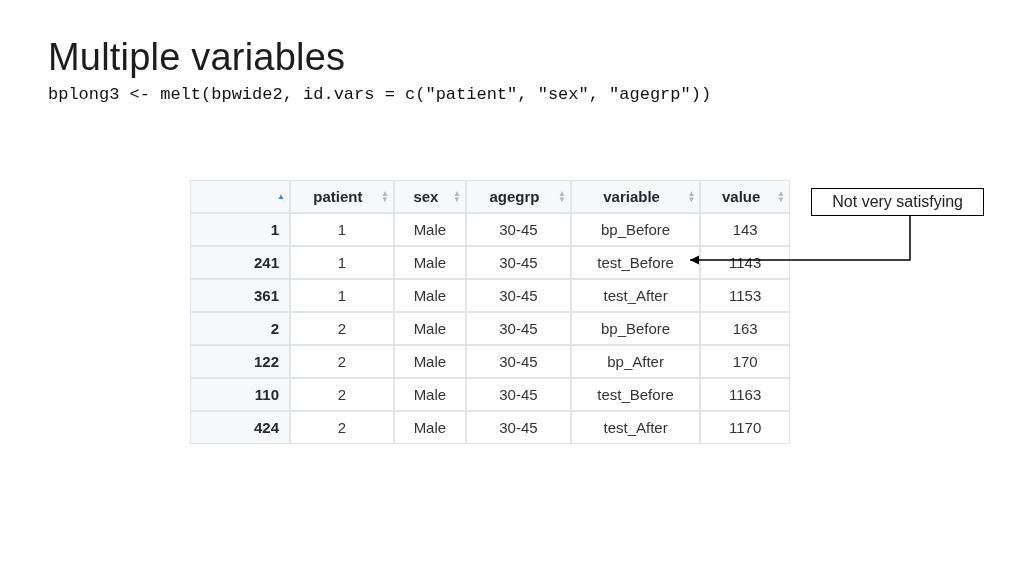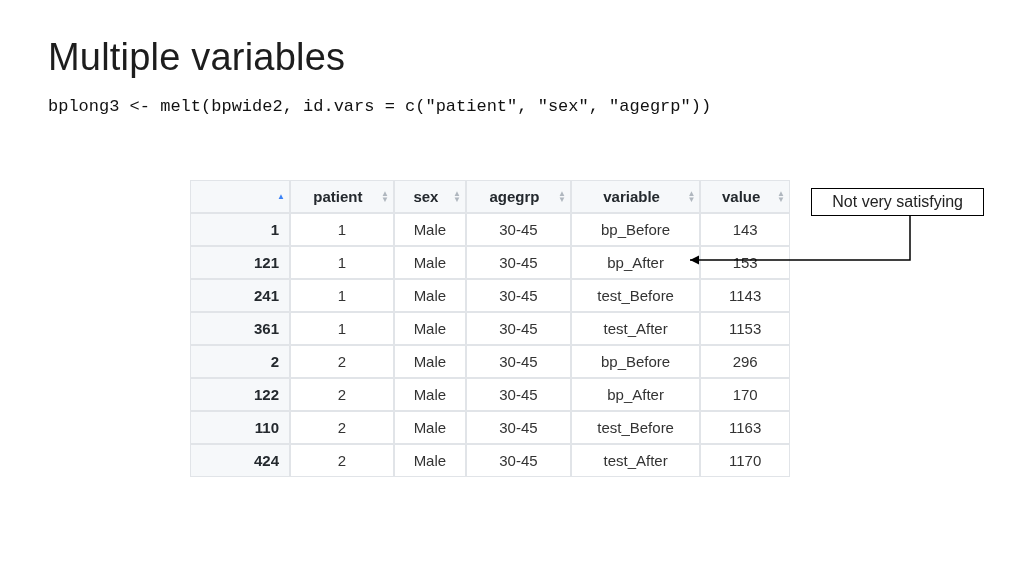--- a/index.html
+++ b/index.html
@@ -16,21 +16,21 @@
     position: relative;
     width: 1024px;
     height: 576px;
     box-sizing: border-box;
     padding: 36px 48px 0 48px;
   }
   h1.title {
     font-family: "Segoe UI Light", "Segoe UI", Arial, sans-serif;
     font-weight: 400;
     font-size: 38px;
-    margin: 0 0 18px 0;
+    margin: 0 0 6px 0;
     letter-spacing: 0.2px;
     color: #1d1d1d;
   }
   pre.code {
     margin: 0 0 14px 0;
     font-family: Consolas, "Courier New", monospace;
     font-size: 17px;
     white-space: pre;
     color: #111;
   }
@@ -161,28 +161,20 @@
 
         <tr>
           <th>1</th>
           <td>1</td>
           <td>Male</td>
           <td>30-45</td>
           <td>bp_Before</td>
           <td>143</td>
         </tr>
         <tr>
-          <th>121</th>
-          <td>1</td>
-          <td>Male</td>
-          <td>30-45</td>
-          <td>bp_After</td>
-          <td>153</td>
-        </tr>
-        <tr>
           <th>241</th>
           <td>1</td>
           <td>Male</td>
           <td>30-45</td>
           <td>test_Before</td>
           <td>1143</td>
         </tr>
         <tr>
           <th>361</th>
           <td>1</td>
@@ -190,21 +182,21 @@
           <td>30-45</td>
           <td>test_After</td>
           <td>1153</td>
         </tr>
         <tr>
           <th>2</th>
           <td>2</td>
           <td>Male</td>
           <td>30-45</td>
           <td>bp_Before</td>
-          <td>296</td>
+          <td>163</td>
         </tr>
         <tr>
           <th>122</th>
           <td>2</td>
           <td>Male</td>
           <td>30-45</td>
           <td>bp_After</td>
           <td>170</td>
         </tr>
         <tr>

